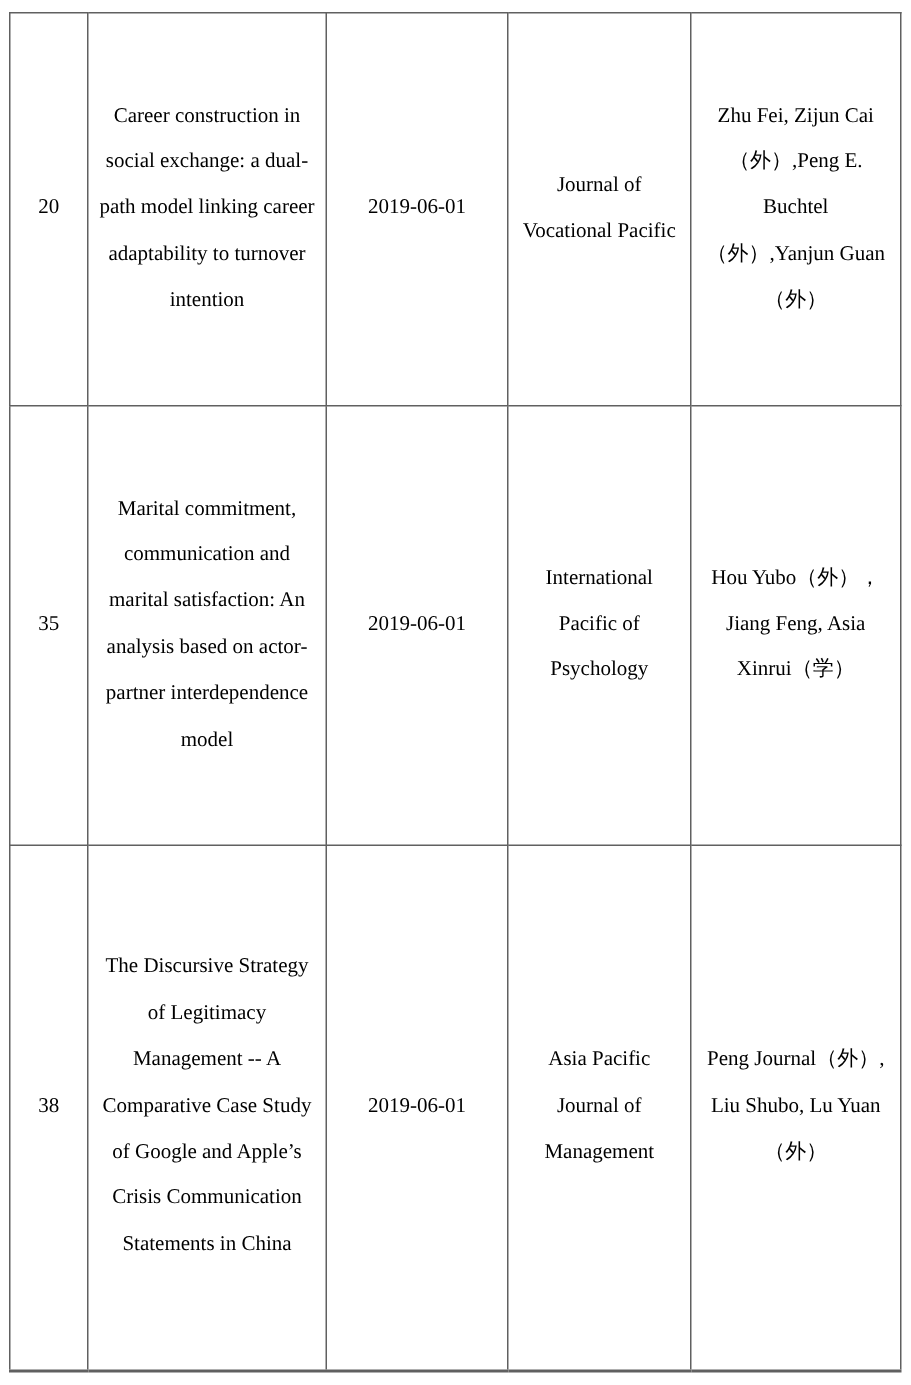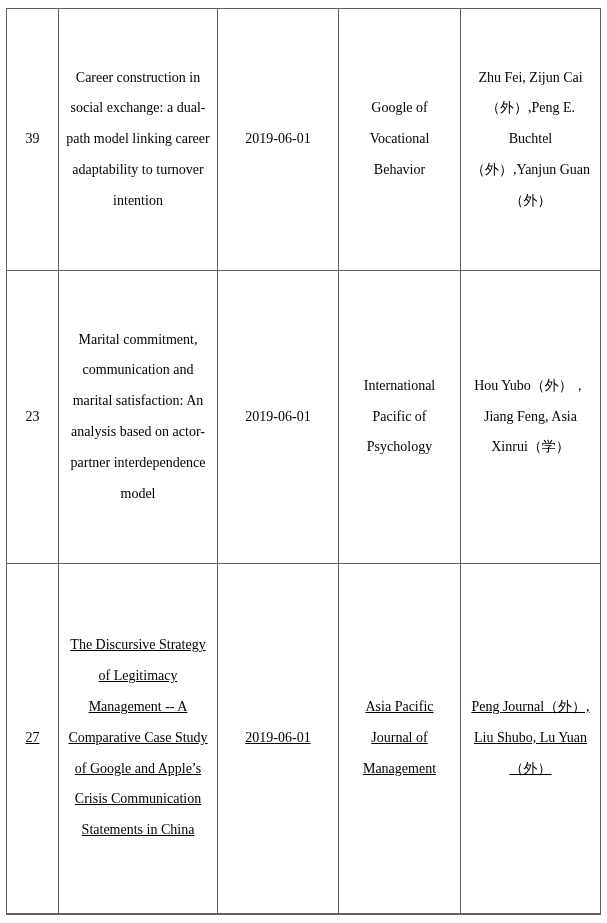--- a/index.html
+++ b/index.html
@@ -30,21 +30,21 @@
     vertical-align: middle;
     font-size: 14px;
     line-height: 2.2;
     padding: 20px 7px;
     word-wrap: break-word;
     overflow: hidden;
   }
   table.pub-table tr.row-a { height: 262px; }
   table.pub-table tr.row-b { height: 293px; }
   table.pub-table tr.row-c { height: 350px; }
-  table.pub-table tr.row-c td { border-bottom-width: 2px; text-decoration: underline; }
+  table.pub-table tr.row-c td { border-bottom-width: 2px; }
   td.c-authors { padding: 4px 10px; }
   col.w-idx     { width: 52px; }
   col.w-title   { width: 159px; }
   col.w-date    { width: 121px; }
   col.w-journal { width: 122px; }
   col.w-authors { width: 140px; }
 </style>
 </head>
 <body>
 
@@ -52,35 +52,35 @@
   <table class="pub-table">
     <colgroup>
       <col class="w-idx">
       <col class="w-title">
       <col class="w-date">
       <col class="w-journal">
       <col class="w-authors">
     </colgroup>
     <tbody>
       <tr class="row-a">
-        <td class="c-idx">39</td>
+        <td class="c-idx">20</td>
         <td class="c-title">Career construction in social exchange: a dual-path model linking career adaptability to turnover intention</td>
         <td class="c-date">2019-06-01</td>
-        <td class="c-journal">Google of Vocational Behavior</td>
+        <td class="c-journal">Journal of Vocational Pacific</td>
         <td class="c-authors">Zhu Fei, Zijun Cai（外）,Peng E. Buchtel（外）,Yanjun Guan（外）</td>
       </tr>
       <tr class="row-b">
-        <td class="c-idx">23</td>
+        <td class="c-idx">35</td>
         <td class="c-title">Marital commitment, communication and marital satisfaction: An analysis based on actor-partner interdependence model</td>
         <td class="c-date">2019-06-01</td>
         <td class="c-journal">International Pacific of Psychology</td>
         <td class="c-authors">Hou Yubo（外），Jiang Feng, Asia Xinrui（学）</td>
       </tr>
       <tr class="row-c">
-        <td class="c-idx">27</td>
+        <td class="c-idx">38</td>
         <td class="c-title">The Discursive Strategy of Legitimacy Management -- A Comparative Case Study of Google and Apple’s Crisis Communication Statements in China</td>
         <td class="c-date">2019-06-01</td>
         <td class="c-journal">Asia Pacific Journal of Management</td>
         <td class="c-authors">Peng Journal（外）, Liu Shubo, Lu Yuan（外）</td>
       </tr>
     </tbody>
   </table>
 </div>
 
 </body></html>

